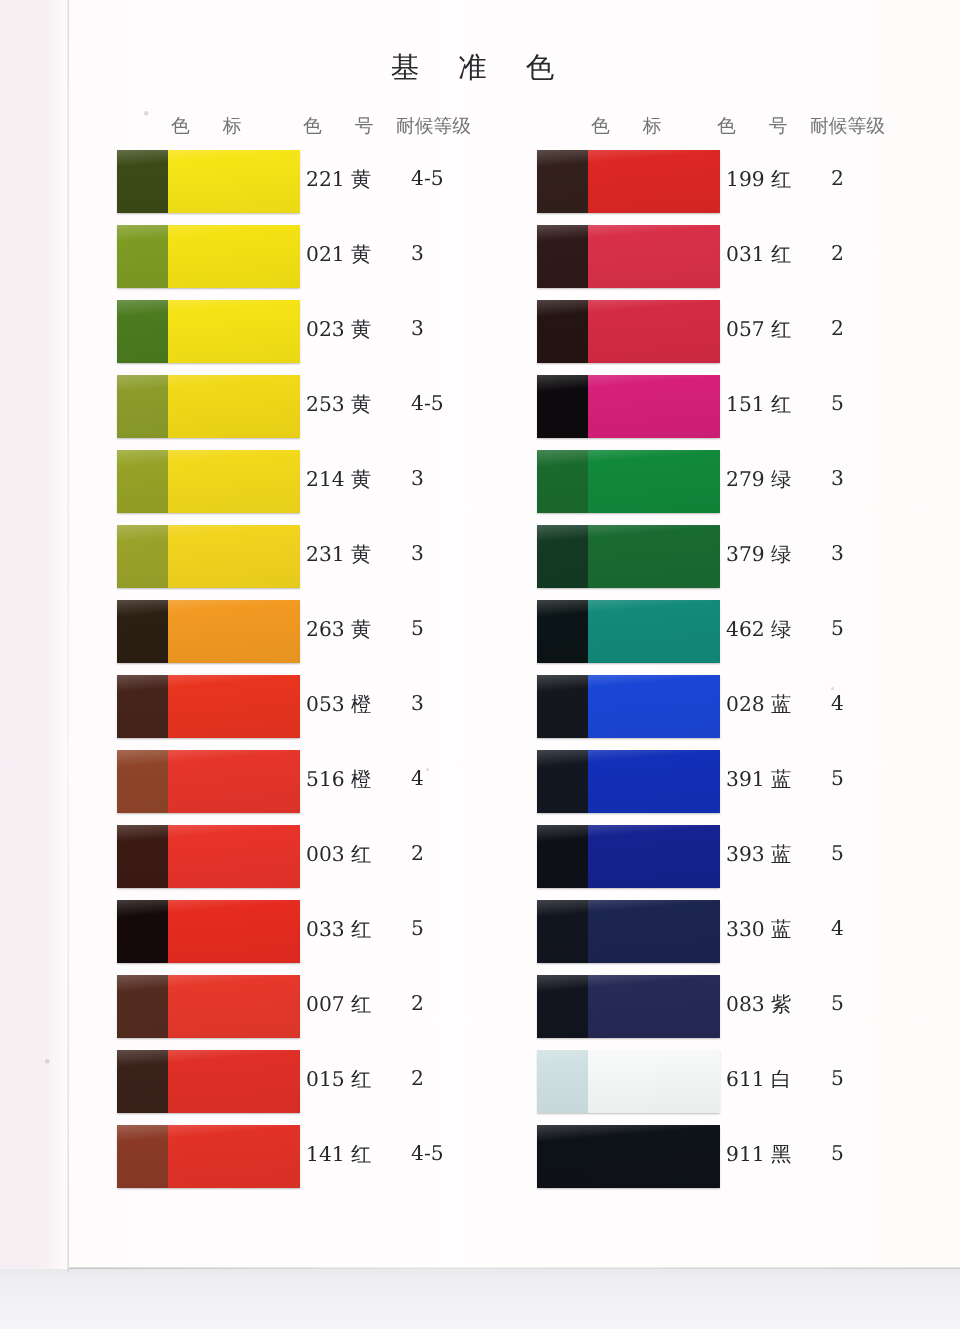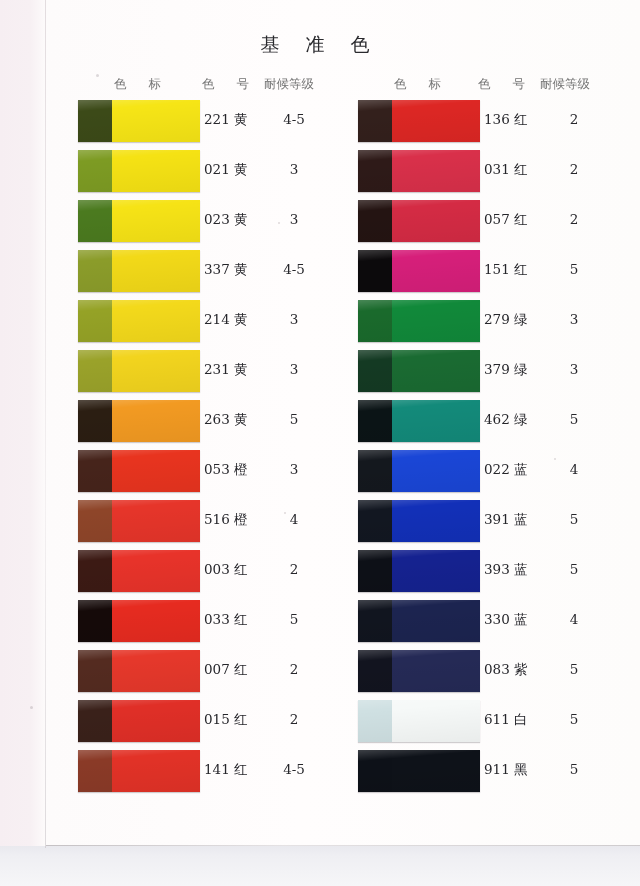--- a/index.html
+++ b/index.html
@@ -58,21 +58,21 @@
     background:linear-gradient(175deg,rgba(255,255,255,.20),rgba(255,255,255,0) 22%,rgba(0,0,0,.05) 100%);
     pointer-events:none;
   }
   .code{
     position:absolute;left:126px;top:11px;
     font-size:13.5px;color:#26262b;white-space:nowrap;
     font-family:"DejaVu Serif",serif;
     text-align:right;
   }
   .grade{
-    position:absolute;left:196px;top:11px;width:40px;text-align:center;
+    position:absolute;left:196px;top:11px;width:40px;
     font-size:13.5px;color:#26262b;
     font-family:"DejaVu Serif",serif;
   }
   .speck{position:absolute;border-radius:50%;background:rgba(160,150,155,.35);}
 </style>
 </head>
 <body>
 
 <div id="paper"></div>
 <div id="edge-left"></div>
@@ -123,21 +123,21 @@
         <div class="sheen"></div>
         <div class="code">023 黄</div>
         <div class="grade">3</div>
       </div>
       <div class="row">
         <div class="swatch">
           <div class="dark" style="background: rgb(139, 156, 42);"></div>
           <div class="light" style="background: rgb(242, 217, 24);"></div>
         </div>
         <div class="sheen"></div>
-        <div class="code">337 黄</div>
+        <div class="code">253 黄</div>
         <div class="grade">4-5</div>
       </div>
       <div class="row">
         <div class="swatch">
           <div class="dark" style="background: rgb(149, 162, 38);"></div>
           <div class="light" style="background: rgb(243, 217, 27);"></div>
         </div>
         <div class="sheen"></div>
         <div class="code">214 黄</div>
         <div class="grade">3</div>
@@ -224,21 +224,21 @@
         <div class="grade">4-5</div>
       </div>
     </div>
   <div class="col" id="col-right">
       <div class="row">
         <div class="swatch">
           <div class="dark" style="background: rgb(51, 32, 28);"></div>
           <div class="light" style="background: rgb(221, 39, 36);"></div>
         </div>
         <div class="sheen"></div>
-        <div class="code">136 红</div>
+        <div class="code">199 红</div>
         <div class="grade">2</div>
       </div>
       <div class="row">
         <div class="swatch">
           <div class="dark" style="background: rgb(46, 26, 24);"></div>
           <div class="light" style="background: rgb(217, 48, 74);"></div>
         </div>
         <div class="sheen"></div>
         <div class="code">031 红</div>
         <div class="grade">2</div>
@@ -287,21 +287,21 @@
         <div class="sheen"></div>
         <div class="code">462 绿</div>
         <div class="grade">5</div>
       </div>
       <div class="row">
         <div class="swatch">
           <div class="dark" style="background: rgb(20, 24, 30);"></div>
           <div class="light" style="background: rgb(26, 70, 214);"></div>
         </div>
         <div class="sheen"></div>
-        <div class="code">022 蓝</div>
+        <div class="code">028 蓝</div>
         <div class="grade">4</div>
       </div>
       <div class="row">
         <div class="swatch">
           <div class="dark" style="background: rgb(18, 23, 33);"></div>
           <div class="light" style="background: rgb(18, 48, 184);"></div>
         </div>
         <div class="sheen"></div>
         <div class="code">391 蓝</div>
         <div class="grade">5</div>

